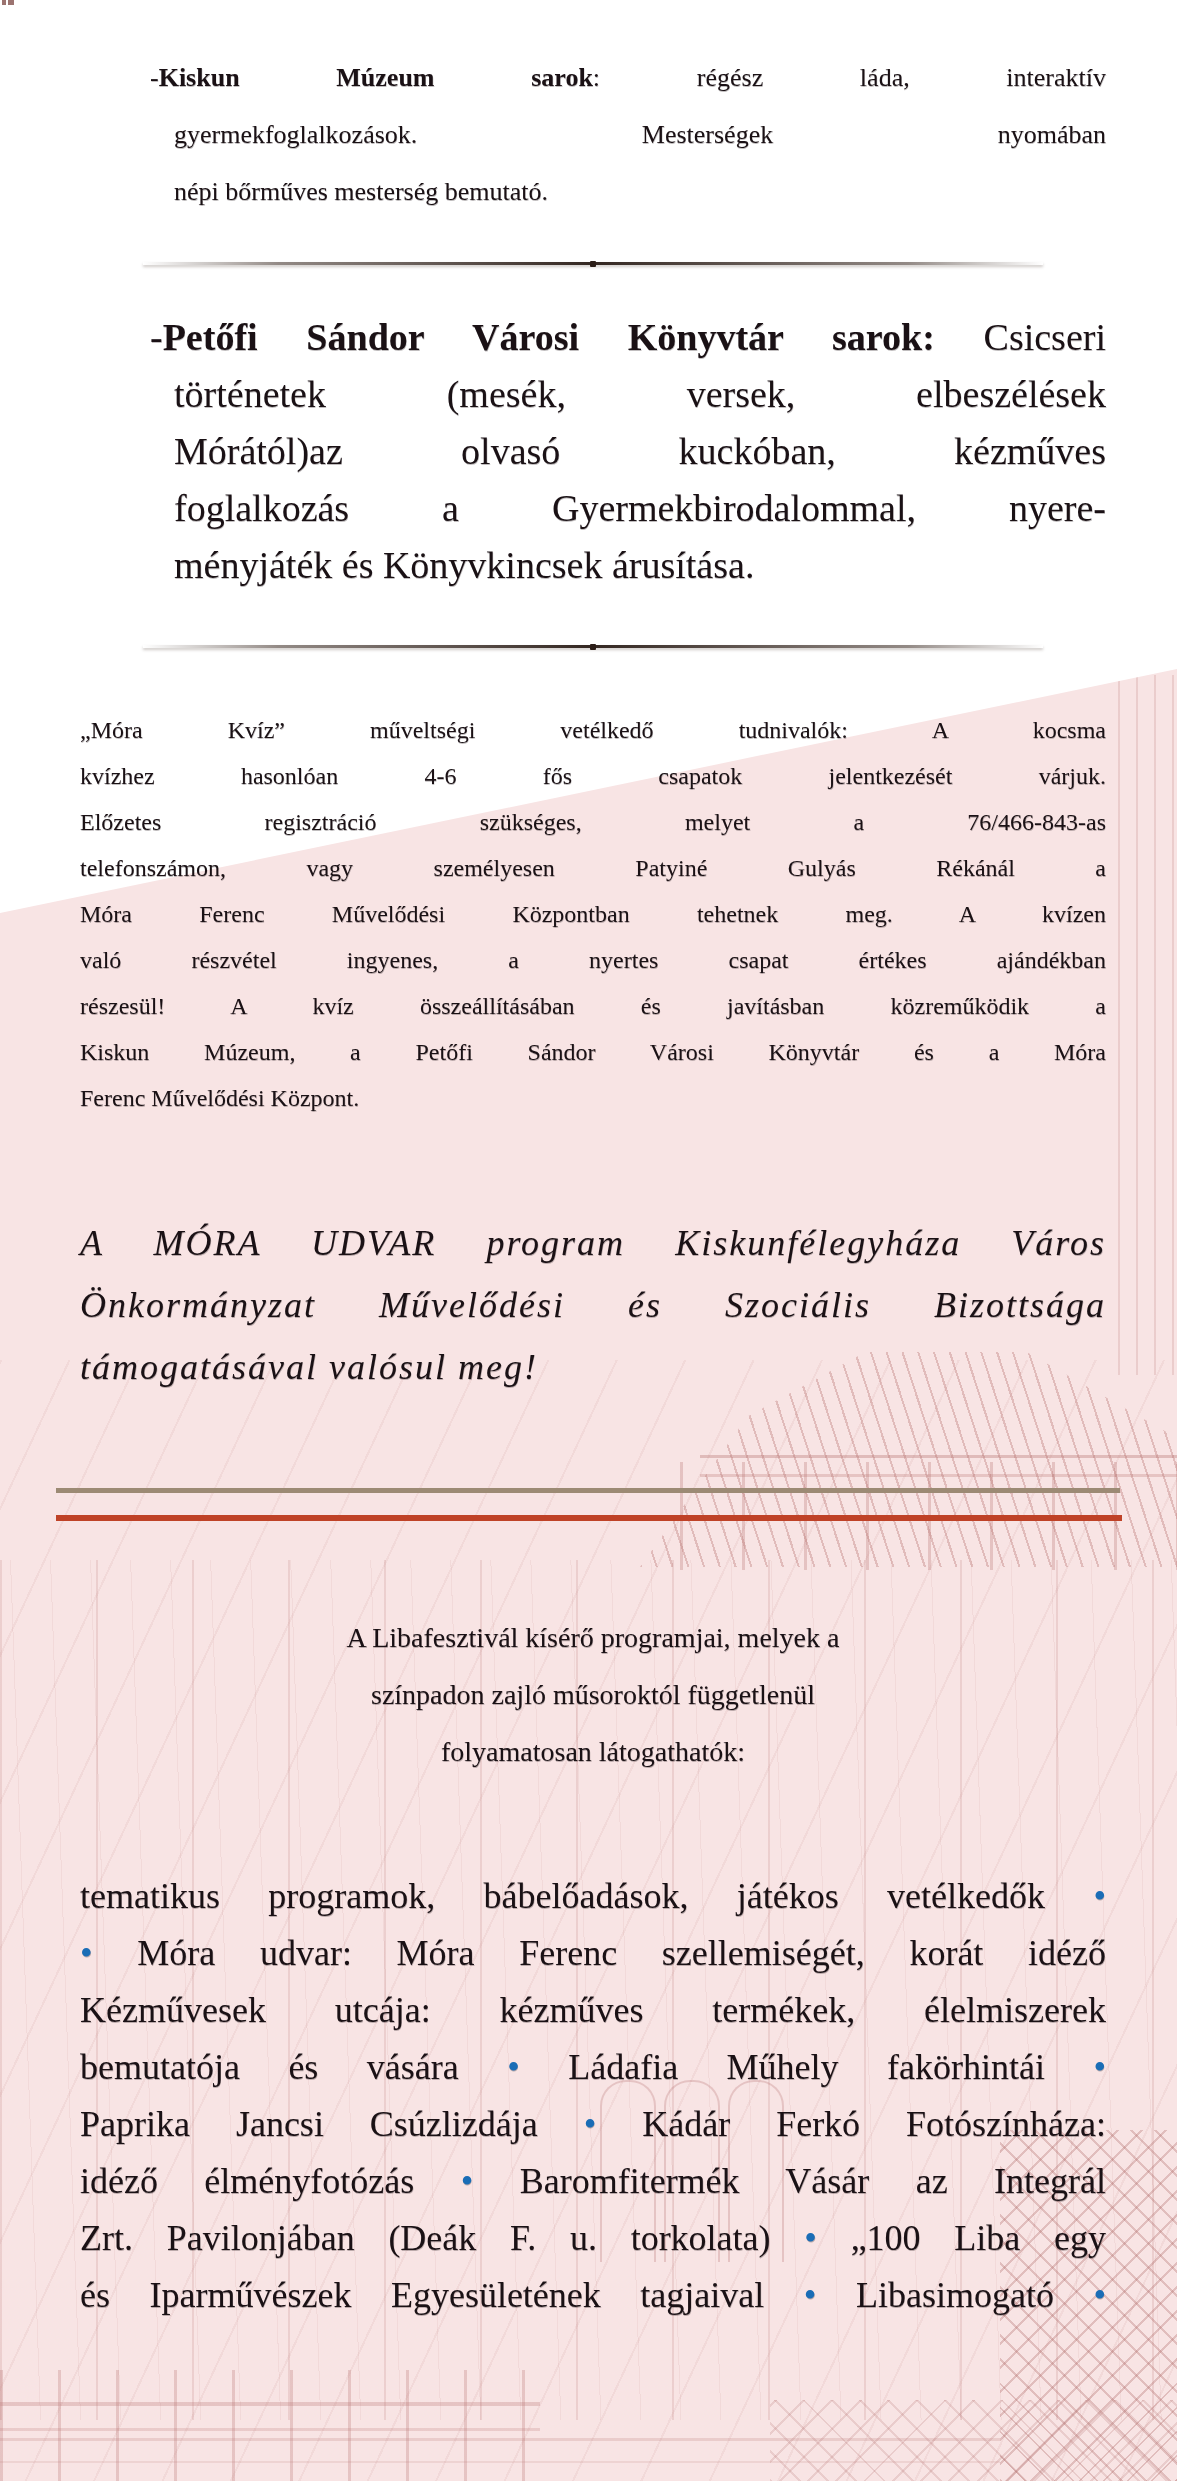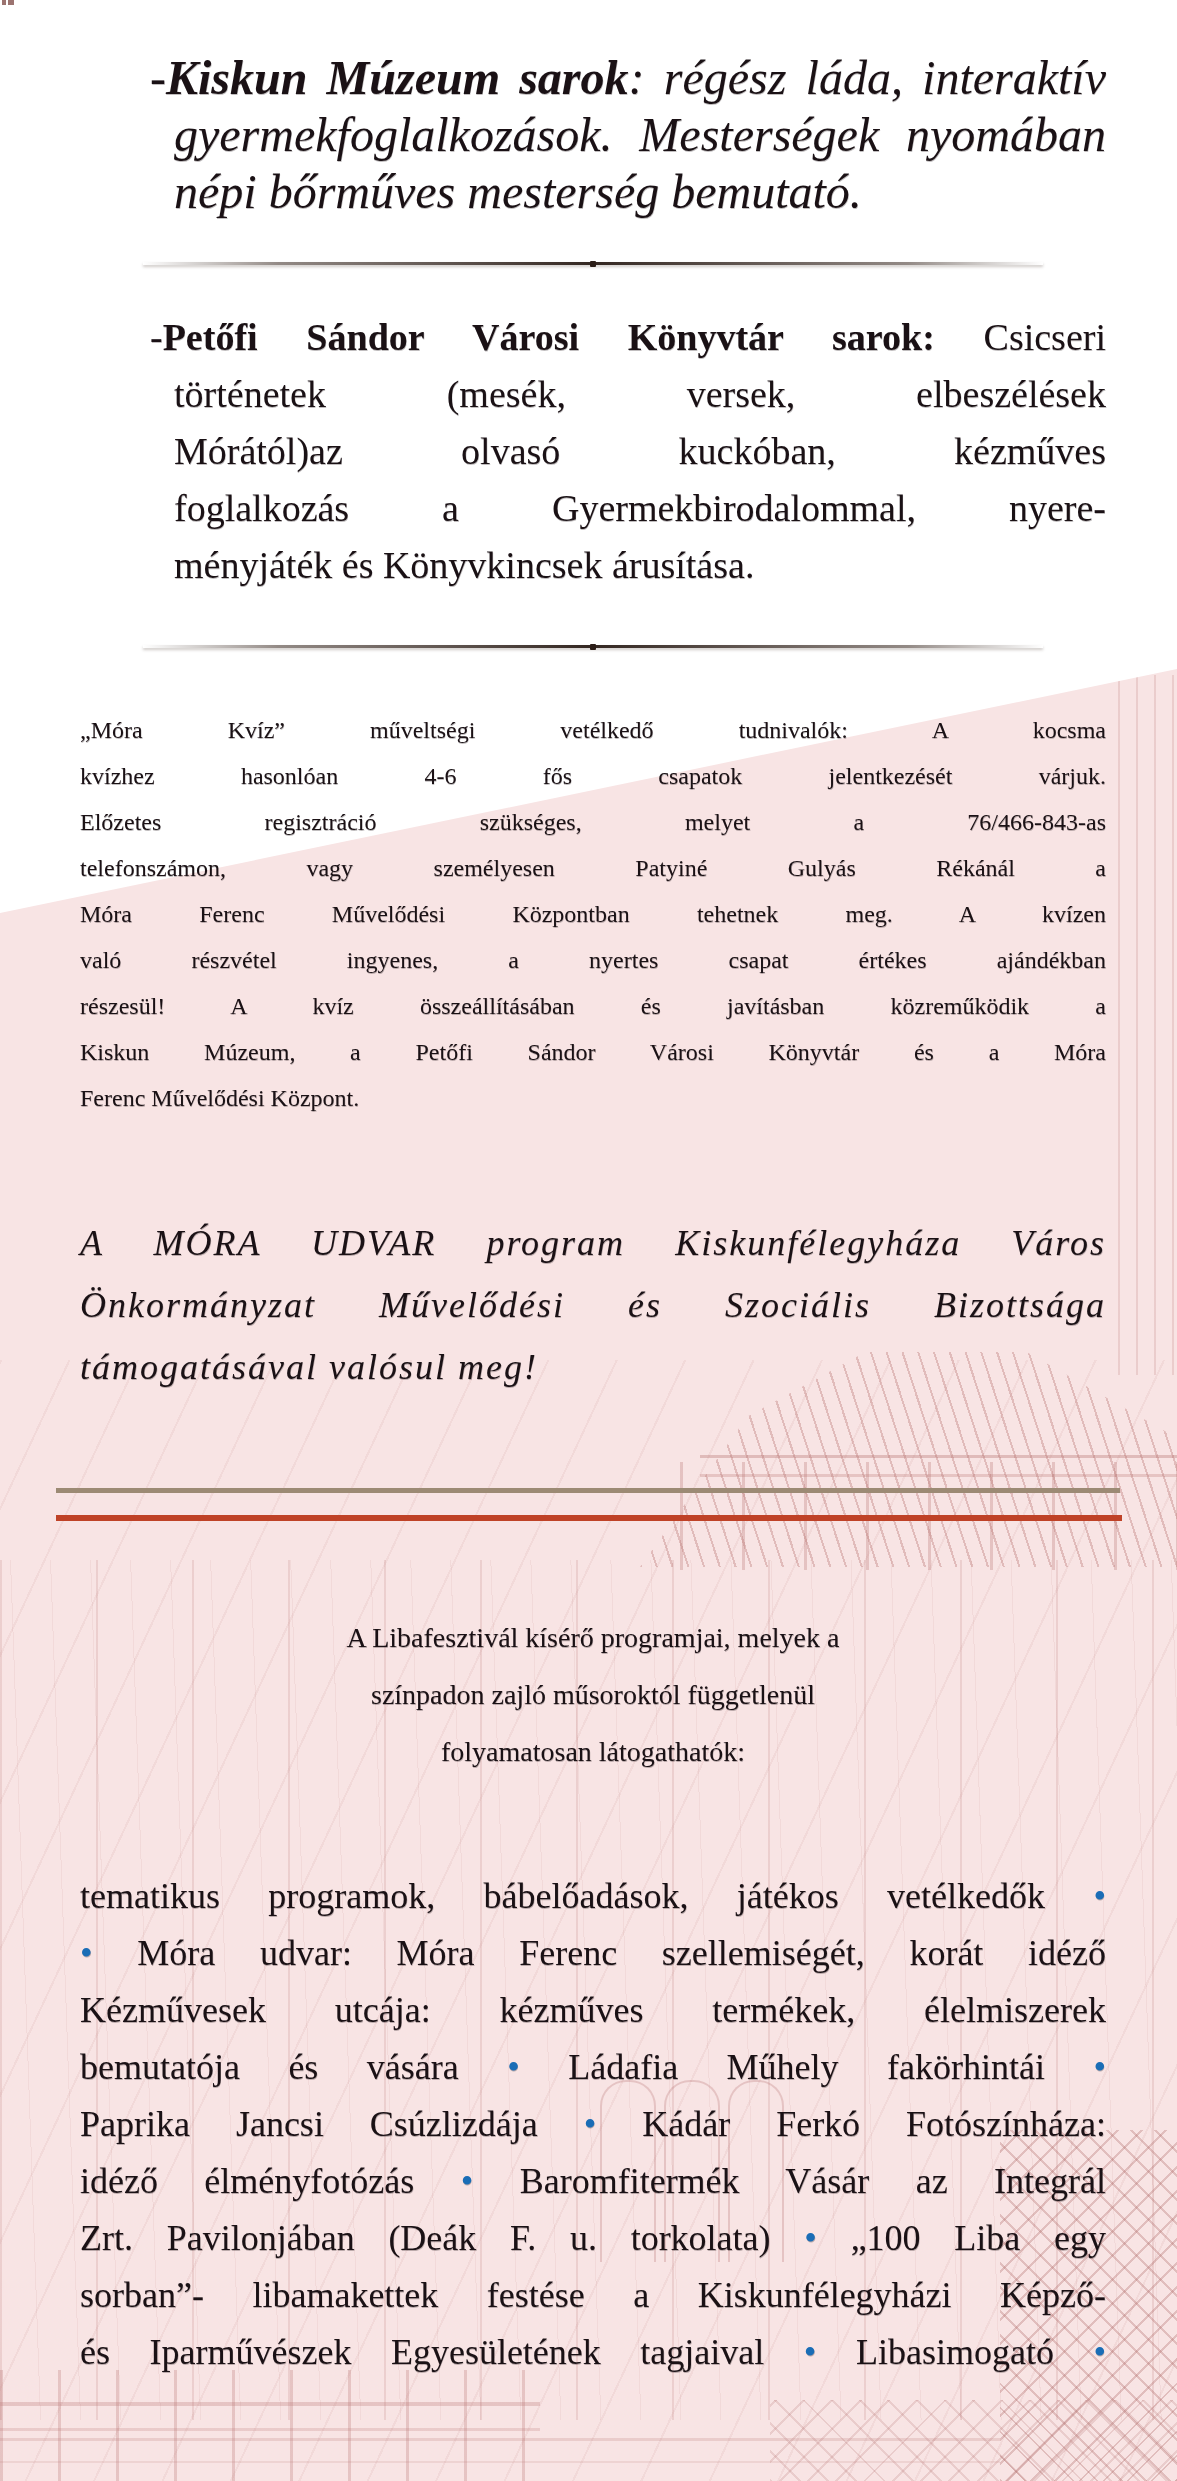--- a/index.html
+++ b/index.html
@@ -80,21 +80,21 @@
     background:linear-gradient(90deg,#7a4540 0 4px,transparent 4px 6px,#7a4540 6px 12px);
   }
   
   .txtblock{position:absolute;text-shadow:.4px .6px .6px rgba(30,18,22,.28);}
   .line{white-space:normal;}
   .jl{text-align:justify;text-align-last:justify;}
   .hang .line{padding-left:94px;}
   .hang .line:first-child{padding-left:70px;}
   .seg-b{font-weight:bold;}
   .seg-d{color:#1a6db6;}
-  #para1{left:80px;top:49px;width:1026px;font-size:48px;line-height:57px;font-style:italic;}
+  #para1{left:80px;top:49px;width:1026px;font-size:26px;line-height:57px;}
   #para2{left:80px;top:309px;width:1026px;font-size:38px;line-height:57px;}
   #para3{left:80px;top:707px;width:1026px;font-size:24px;line-height:46px;}
   #support-note{left:80px;top:1212px;width:1026px;font-size:36px;line-height:62px;font-style:italic;letter-spacing:2px;}
   #side-heading{left:80px;top:1609px;width:1026px;font-size:28px;line-height:57px;text-align:center;}
   #program{left:80px;top:1868px;width:1026px;font-size:36px;line-height:57px;}
   
   .divider{
     position:absolute;width:900px;height:3px;
     background:linear-gradient(90deg,rgba(58,42,34,0) 0%,rgba(58,42,34,.55) 15%,rgba(40,27,21,.95) 50%,rgba(58,42,34,.55) 85%,rgba(58,42,34,0) 100%);
     box-shadow:0 2px 3px rgba(60,40,30,.25);
@@ -177,17 +177,16 @@
     </div>
 
   <div id="program" class="txtblock">
       <div class="line jl"><span class="seg seg-r">tematikus programok, bábelőadások, játékos vetélkedők </span><span class="seg seg-d">•</span></div>
       <div class="line jl"><span class="seg seg-d">•</span><span class="seg seg-r"> Móra udvar: Móra Ferenc szellemiségét, korát idéző</span></div>
       <div class="line jl"><span class="seg seg-r">Kézművesek utcája: kézműves termékek, élelmiszerek</span></div>
       <div class="line jl"><span class="seg seg-r">bemutatója és vására </span><span class="seg seg-d">•</span><span class="seg seg-r"> Ládafia Műhely fakörhintái </span><span class="seg seg-d">•</span></div>
       <div class="line jl"><span class="seg seg-r">Paprika Jancsi Csúzlizdája </span><span class="seg seg-d">•</span><span class="seg seg-r"> Kádár Ferkó Fotószínháza:</span></div>
       <div class="line jl"><span class="seg seg-r">idéző élményfotózás </span><span class="seg seg-d">•</span><span class="seg seg-r"> Baromfitermék Vásár az Integrál</span></div>
       <div class="line jl"><span class="seg seg-r">Zrt. Pavilonjában (Deák F. u. torkolata) </span><span class="seg seg-d">•</span><span class="seg seg-r"> „100 Liba egy</span></div>
-      <div class="line jl"><span class="seg seg-r">sorban”- libamakettek festése a Kiskunfélegyházi Képző-</span></div>
       <div class="line jl"><span class="seg seg-r">és Iparművészek Egyesületének tagjaival </span><span class="seg seg-d">•</span><span class="seg seg-r"> Libasimogató </span><span class="seg seg-d">•</span></div>
     </div>
 
 </div>
 
 </body></html>

